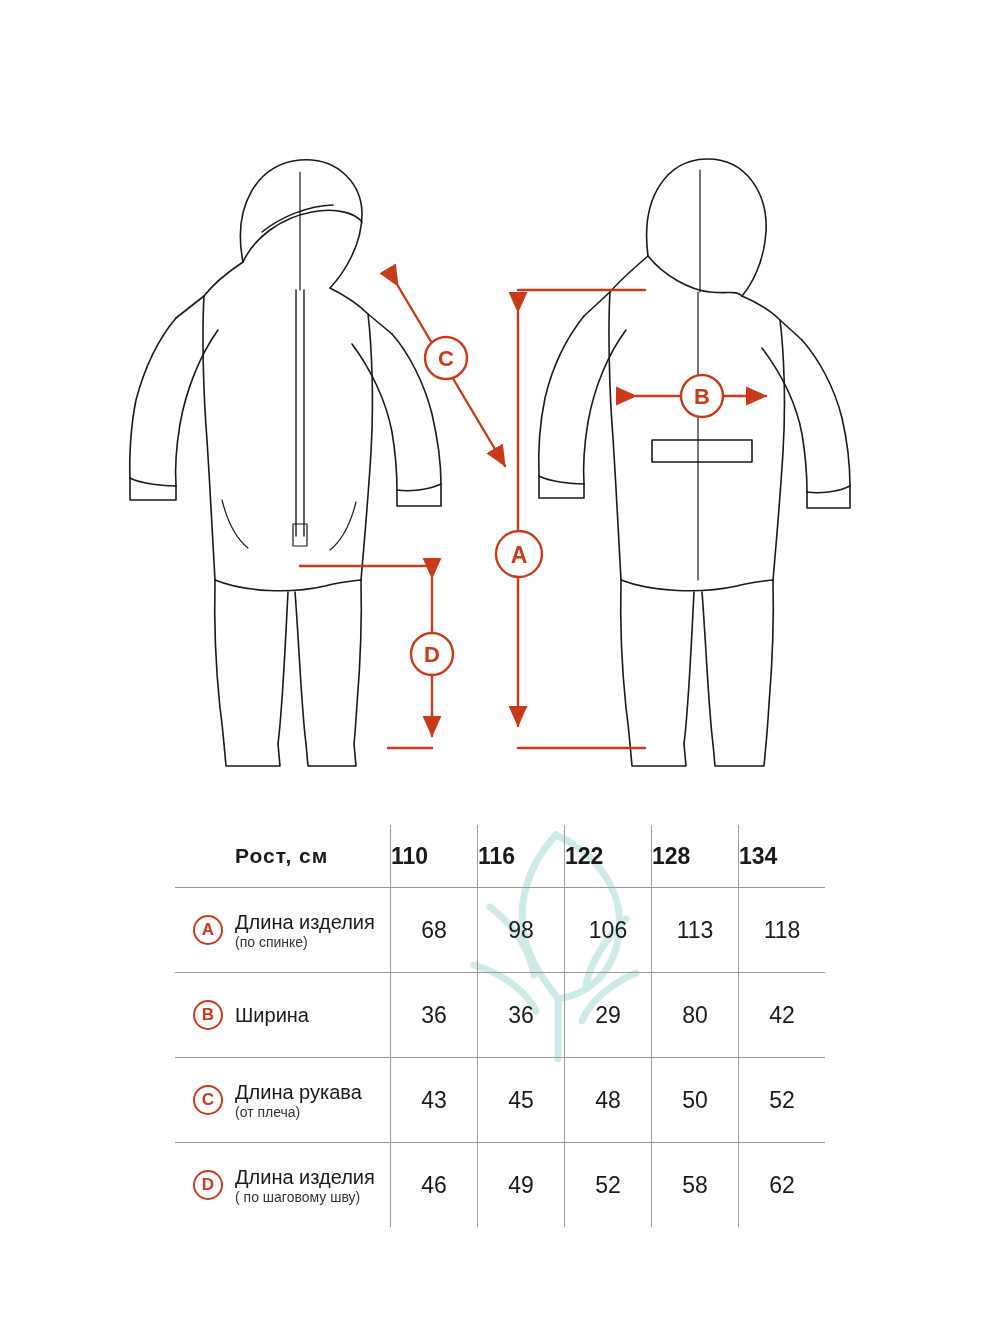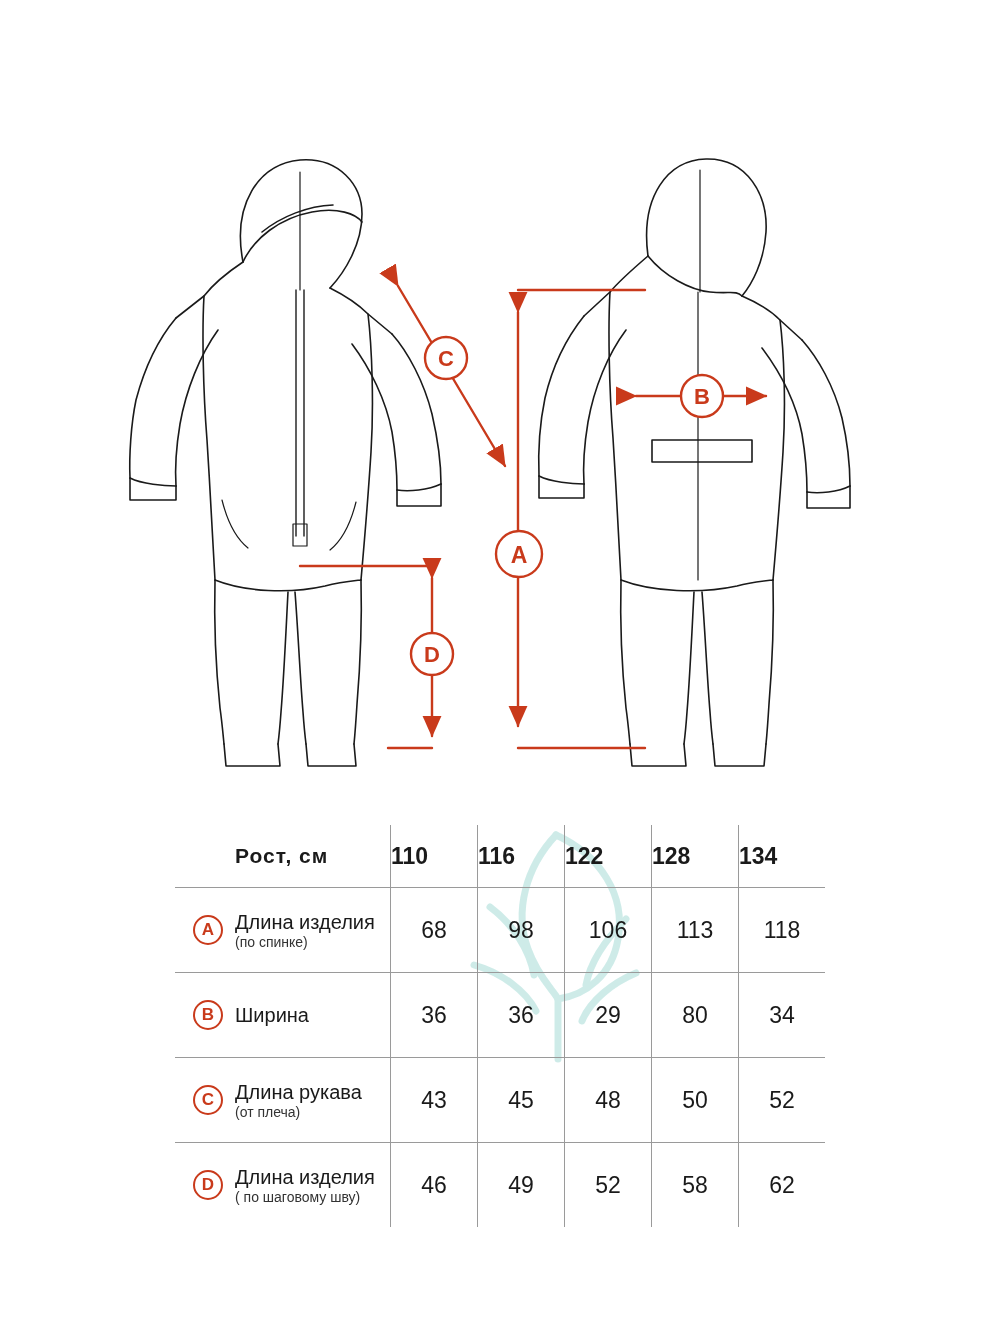--- a/index.html
+++ b/index.html
@@ -301,21 +301,21 @@
 
         <tr>
           <td class="row-label">
             <span class="badge">B</span>
             <span class="rlabel-main">Ширина</span>
           </td>
           <td class="val">36</td>
           <td class="val">36</td>
           <td class="val">29</td>
           <td class="val">80</td>
-          <td class="val">34</td>
+          <td class="val">42</td>
         </tr>
 
         <tr>
           <td class="row-label">
             <span class="badge">C</span>
             <span class="rlabel-main">Длина рукава</span>
             <span class="rlabel-sub">(от плеча)</span>
           </td>
           <td class="val">43</td>
           <td class="val">45</td>

